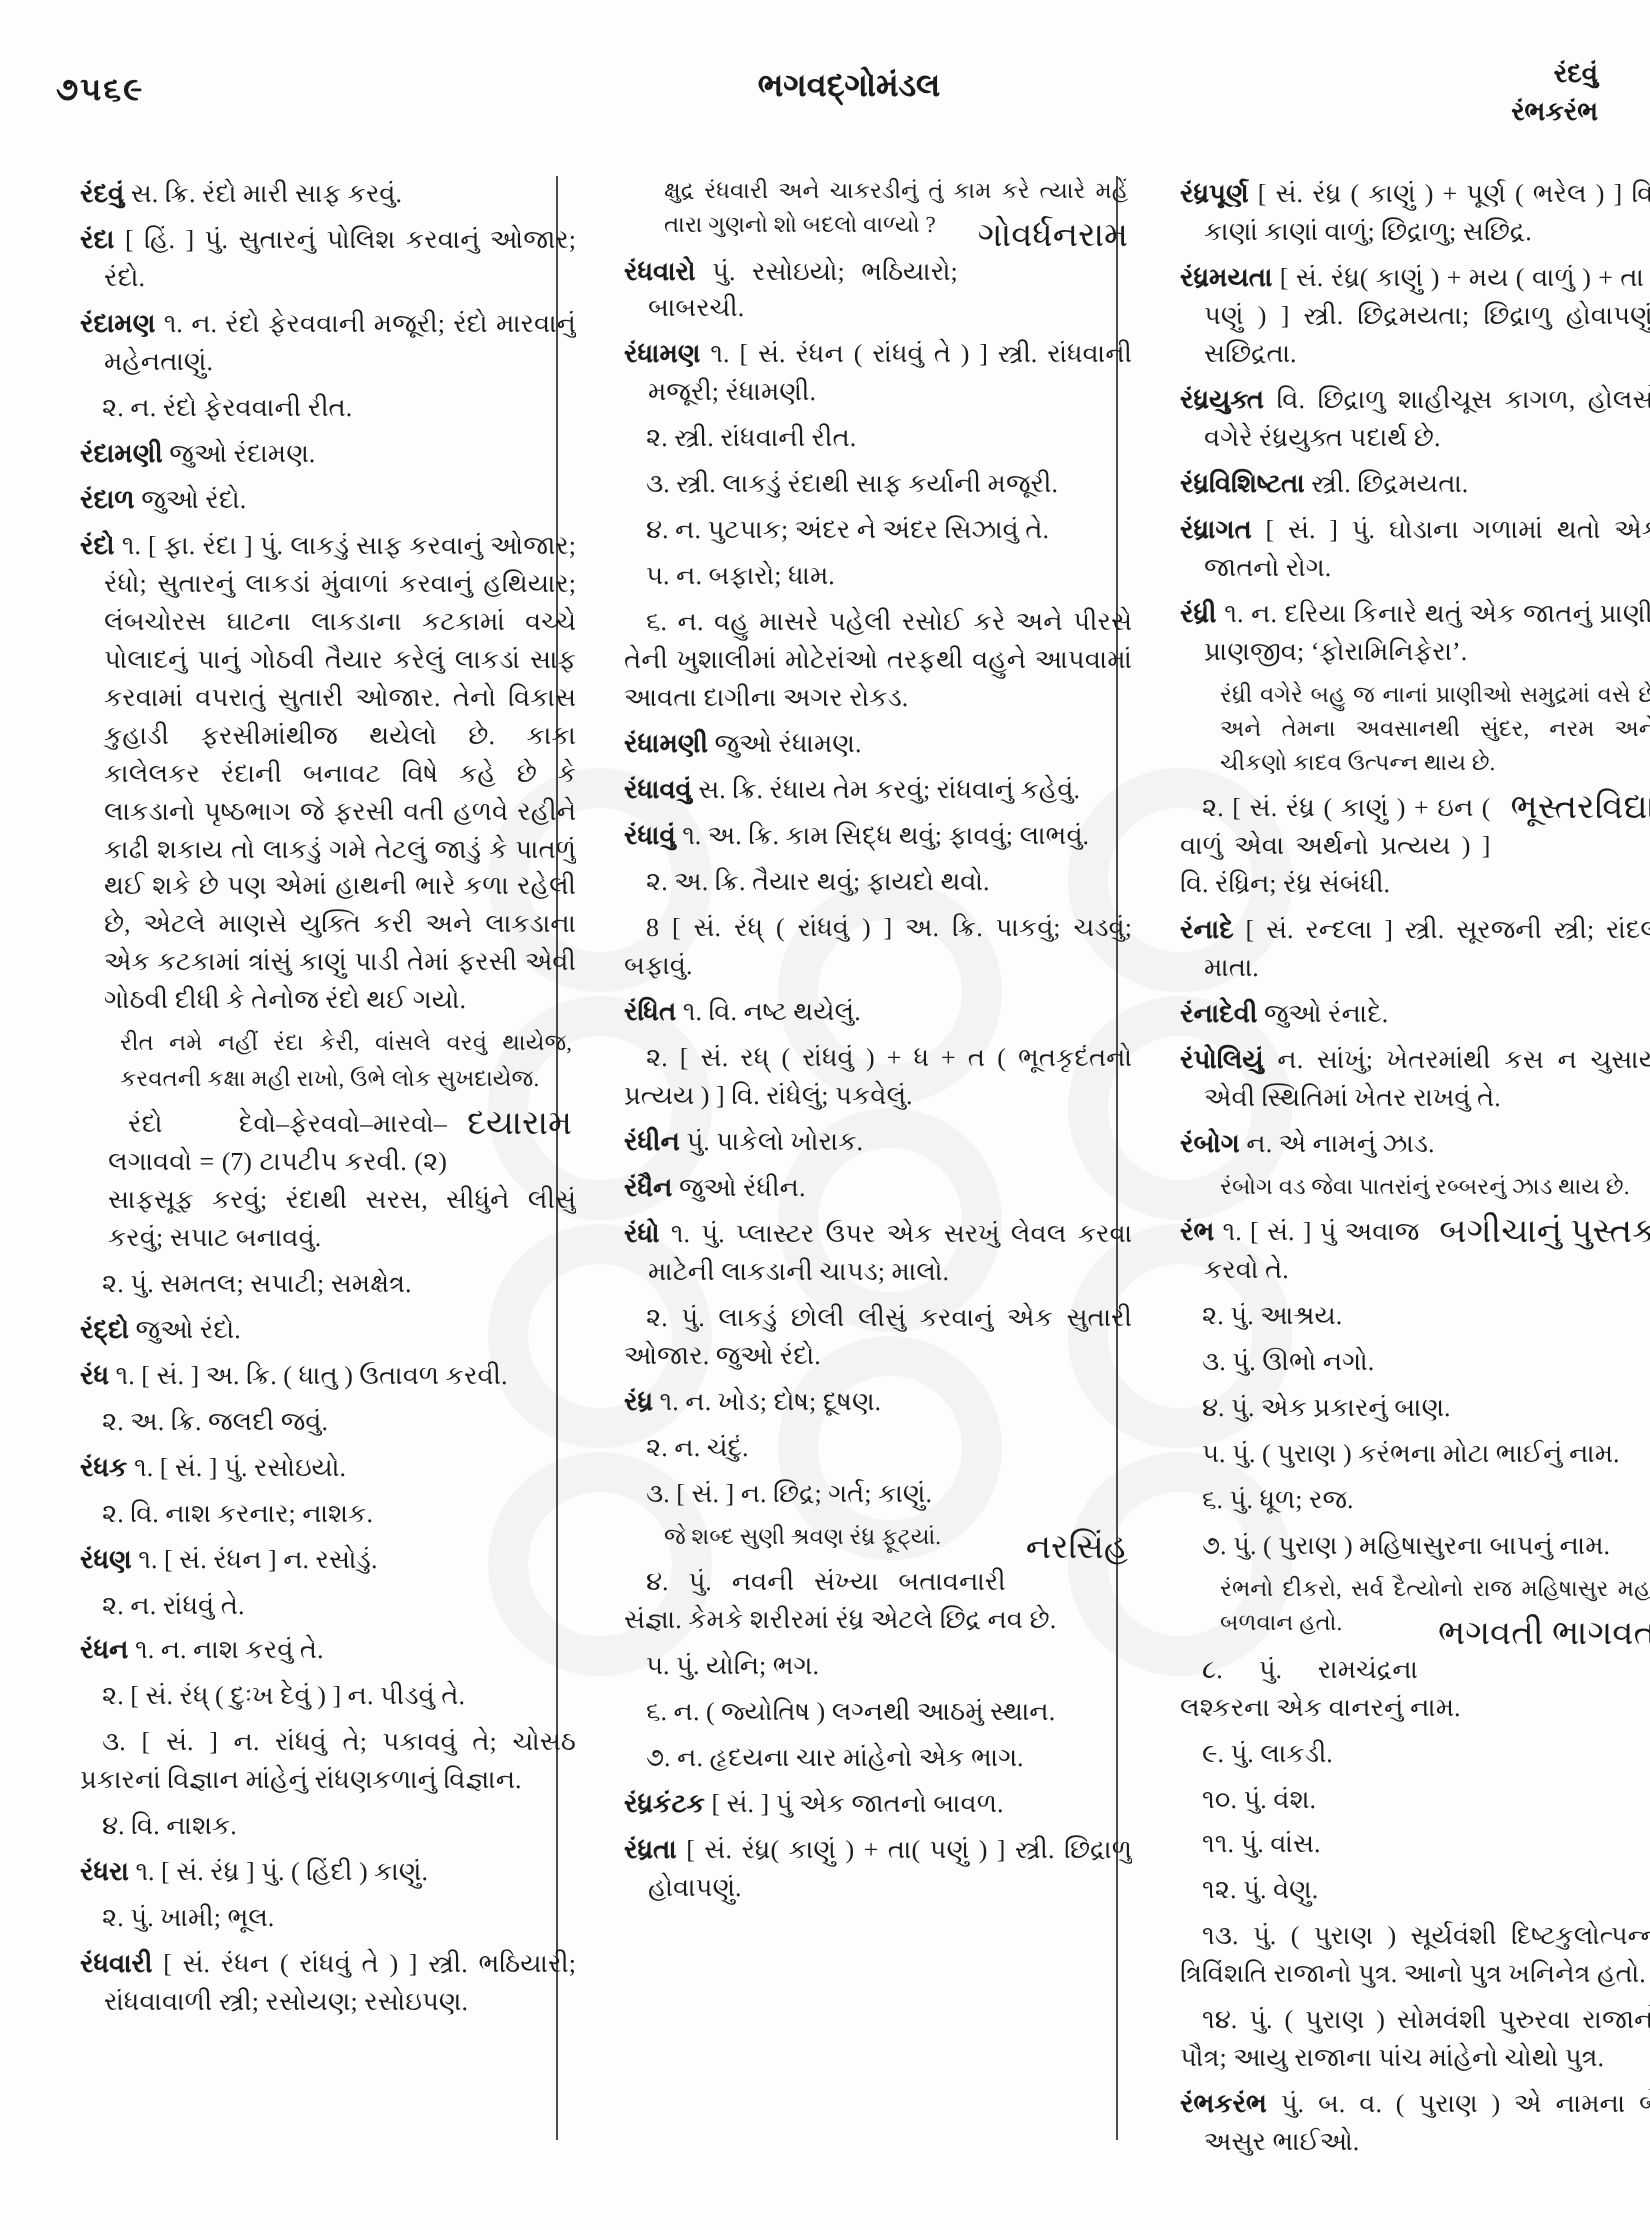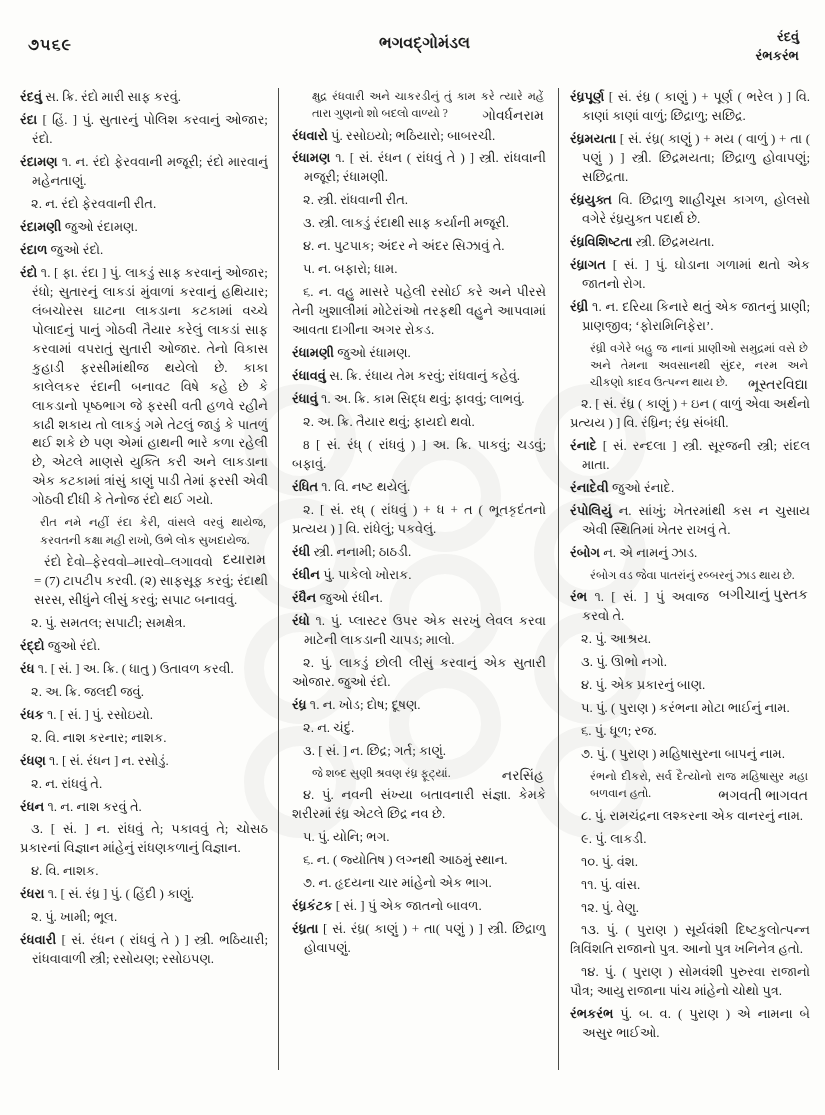--- a/index.html
+++ b/index.html
@@ -35,34 +35,34 @@
   
   .vrule{
     position:absolute;top:88px;height:982px;width:1px;
     background:#4a4a46;
   }
   .vrule.r1{left:278px;}
   .vrule.r2{left:558px;}
   
   .col{
     position:absolute;top:88px;height:990px;overflow:hidden;
-    font-size:13px;line-height:1.46;text-align:justify;
+    font-size:13px;line-height:1.46;text-align:justify;margin-left:20px;
   }
   .col.c0{left:20px;width:248px;}
   .col.c1{left:292px;width:254px;}
   .col.c2{left:570px;width:240px;}
   .col p{margin:0 0 4px 0;}
   .col p.entry{padding-left:12px;text-indent:-12px;}
   .col p.sub{text-indent:11px;}
   .col p.quote{
     margin-left:20px;margin-right:2px;
     font-size:11.5px;line-height:1.5;
   }
   .col p.usage{margin-left:14px;text-indent:10px;}
-  .attrib{float:right;font-size:14px;padding-left:10px;}
+  .attrib{float:right;font-size:17px;padding-left:10px;}
   b.head{font-weight:bold;}
 </style>
 </head>
 <body>
 
 <div class="page">
 
   <div class="watermark">
     <div class="ring" style="left:244px;top:384px;"></div>
     <div class="ring" style="left:244px;top:498px;"></div>
@@ -99,20 +99,21 @@
       <p class="usage">રંદો દેવો–ફેરવવો–મારવો–લગાવવો = (7) ટાપટીપ કરવી. (૨) સાફસૂફ કરવું; રંદાથી સરસ, સીધુંને લીસું કરવું; સપાટ બનાવવું.</p>
       <p class="sub">૨. પું. સમતલ; સપાટી; સમક્ષેત્ર.</p>
       <p class="entry"><b class="head">રંદ્દો</b> જુઓ રંદો.</p>
       <p class="entry"><b class="head">રંધ</b> ૧. [ સં. ] અ. ક્રિ. ( ધાતુ ) ઉતાવળ કરવી.</p>
       <p class="sub">૨. અ. ક્રિ. જલદી જવું.</p>
       <p class="entry"><b class="head">રંધક</b> ૧. [ સં. ] પું. રસોઇયો.</p>
       <p class="sub">૨. વિ. નાશ કરનાર; નાશક.</p>
       <p class="entry"><b class="head">રંધણ</b> ૧. [ સં. રંધન ] ન. રસોડું.</p>
       <p class="sub">૨. ન. રાંધવું તે.</p>
       <p class="entry"><b class="head">રંધન</b> ૧. ન. નાશ કરવું તે.</p>
+      <p class="sub">૨. [ સં. રંધ્ ( દુઃખ દેવું ) ] ન. પીડવું તે.</p>
       <p class="sub">૩. [ સં. ] ન. રાંધવું તે; પકાવવું તે; ચોસઠ પ્રકારનાં વિજ્ઞાન માંહેનું રાંધણકળાનું વિજ્ઞાન.</p>
       <p class="sub">૪. વિ. નાશક.</p>
       <p class="entry"><b class="head">રંધરા</b> ૧. [ સં. રંધ્ર ] પું. ( હિંદી ) કાણું.</p>
       <p class="sub">૨. પું. ખામી; ભૂલ.</p>
       <p class="entry"><b class="head">રંધવારી</b> [ સં. રંધન ( રાંધવું તે ) ] સ્ત્રી. ભઠિયારી; રાંધવાવાળી સ્ત્રી; રસોયણ; રસોઇપણ.</p>
     </div>
   <div class="col c1" id="col-1">
       <p class="quote">ક્ષુદ્ર રંધવારી અને ચાકરડીનું તું કામ કરે ત્યારે મહેં તારા ગુણનો શો બદલો વાળ્યો ?<span class="attrib">ગોવર્ધનરામ</span></p>
       <p class="entry"><b class="head">રંધવારો</b> પું. રસોઇયો; ભઠિયારો; બાબરચી.</p>
       <p class="entry"><b class="head">રંધામણ</b> ૧. [ સં. રંધન ( રાંધવું તે ) ] સ્ત્રી. રાંધવાની મજૂરી; રંધામણી.</p>
@@ -121,21 +122,20 @@
       <p class="sub">૪. ન. પુટપાક; અંદર ને અંદર સિઝાવું તે.</p>
       <p class="sub">૫. ન. બફારો; ધામ.</p>
       <p class="sub">૬. ન. વહુ માસરે પહેલી રસોઈ કરે અને પીરસે તેની ખુશાલીમાં મોટેરાંઓ તરફથી વહુને આપવામાં આવતા દાગીના અગર રોકડ.</p>
       <p class="entry"><b class="head">રંધામણી</b> જુઓ રંધામણ.</p>
       <p class="entry"><b class="head">રંધાવવું</b> સ. ક્રિ. રંધાય તેમ કરવું; રાંધવાનું કહેવું.</p>
       <p class="entry"><b class="head">રંધાવું</b> ૧. અ. ક્રિ. કામ સિદ્ધ થવું; ફાવવું; લાભવું.</p>
       <p class="sub">૨. અ. ક્રિ. તૈયાર થવું; ફાયદો થવો.</p>
       <p class="sub">8 [ સં. રંધ્ ( રાંધવું ) ] અ. ક્રિ. પાકવું; ચડવું; બફાવું.</p>
       <p class="entry"><b class="head">રંધિત</b> ૧. વિ. નષ્ટ થયેલું.</p>
       <p class="sub">૨. [ સં. રધ્ ( રાંધવું ) + ધ + ત ( ભૂતકૃદંતનો પ્રત્યય ) ] વિ. રાંધેલું; પકવેલું.</p>
-      <p class="entry"><b class="head">રંધી</b> સ્ત્રી. નનામી; ઠાઠડી.</p>
       <p class="entry"><b class="head">રંધીન</b> પું. પાકેલો ખોરાક.</p>
       <p class="entry"><b class="head">રંધૈન</b> જુઓ રંધીન.</p>
       <p class="entry"><b class="head">રંધો</b> ૧. પું. પ્લાસ્ટર ઉપર એક સરખું લેવલ કરવા માટેની લાકડાની ચાપડ; માલો.</p>
       <p class="sub">૨. પું. લાકડું છોલી લીસું કરવાનું એક સુતારી ઓજાર. જુઓ રંદો.</p>
       <p class="entry"><b class="head">રંધ્ર</b> ૧. ન. ખોડ; દોષ; દૂષણ.</p>
       <p class="sub">૨. ન. ચંદું.</p>
       <p class="sub">૩. [ સં. ] ન. છિદ્ર; ગર્ત; કાણું.</p>
       <p class="quote">જે શબ્દ સુણી શ્રવણ રંધ્ર ફૂટ્યાં.<span class="attrib">નરસિંહ</span></p>
       <p class="sub">૪. પું. નવની સંખ્યા બતાવનારી સંજ્ઞા. કેમકે શરીરમાં રંધ્ર એટલે છિદ્ર નવ છે.</p>
       <p class="sub">૫. પું. યોનિ; ભગ.</p>

